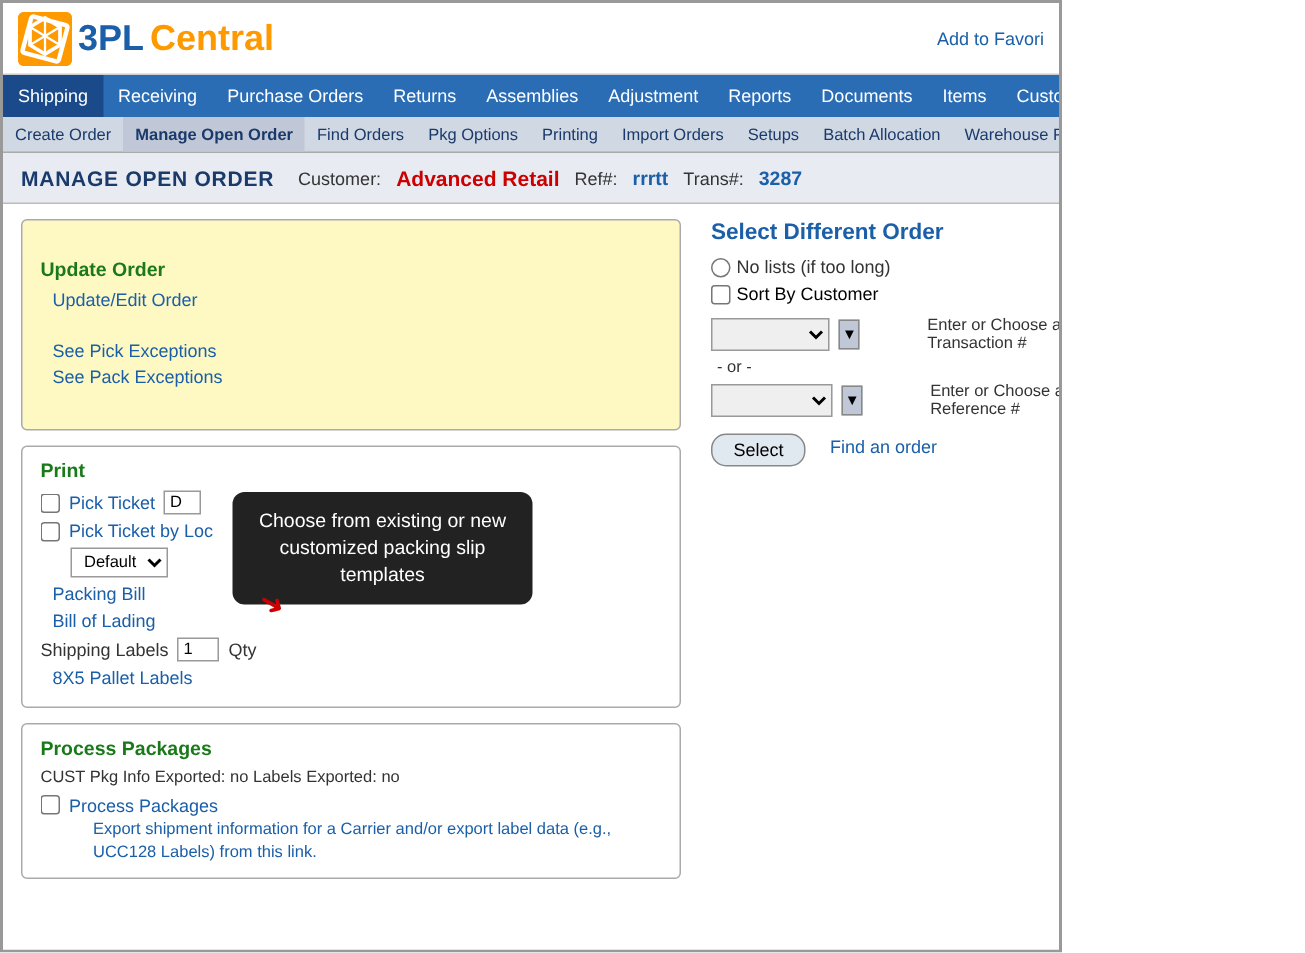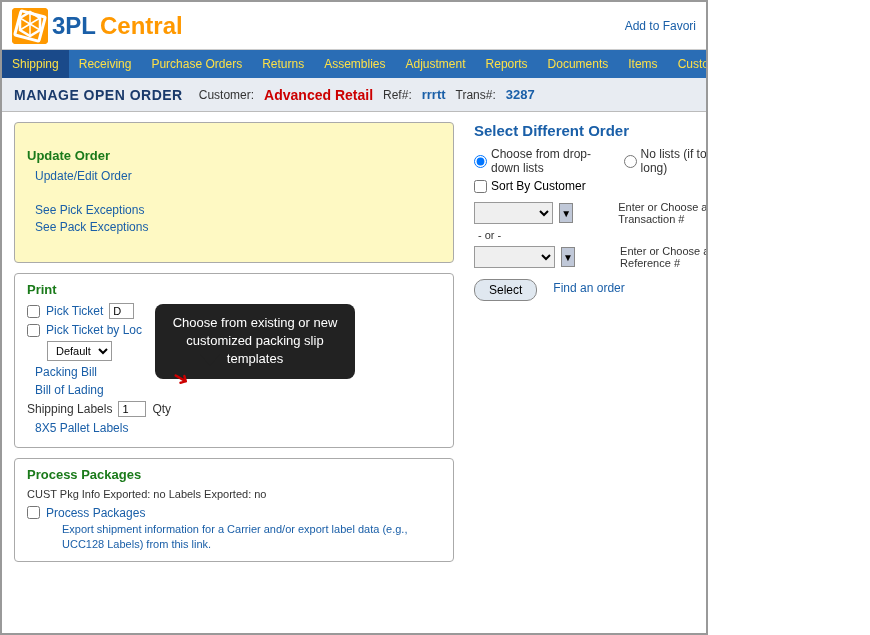--- a/index.html
+++ b/index.html
@@ -6,21 +6,21 @@
     body { font-family: Arial, sans-serif; font-size: 12px; background: #fff; width: 870px; height: 635px; overflow: hidden; }
 
     
     .top-bar { background: #fff; padding: 4px 10px; display: flex; justify-content: space-between; align-items: center; border-bottom: 1px solid #ccc; height: 48px; }
     .logo { display: flex; align-items: center; gap: 4px; }
     .logo-icon { width: 36px; height: 36px; background: #f90; border-radius: 4px; display: flex; align-items: center; justify-content: center; position: relative; }
     .logo-icon::before { content: ''; position: absolute; width: 22px; height: 22px; border: 3px solid #fff; border-radius: 3px; transform: rotate(15deg); }
 
     
     .main-nav { background: #2a6db5; display: flex; align-items: center; height: 28px; }
-    .main-nav a { color: #fde047; text-decoration: none; padding: 4px 10px; font-size: 12px; white-space: nowrap; display: block; height: 100%; line-height: 20px; }
+    .main-nav a { color: #ffffff; text-decoration: none; padding: 4px 10px; font-size: 12px; white-space: nowrap; display: block; height: 100%; line-height: 20px; }
     .main-nav a.active { background: #1a5090; }
 
     
     .sub-nav { background: #d0d8e4; display: flex; align-items: center; height: 24px; border-bottom: 1px solid #aaa; }
     .sub-nav a { color: #1a3a6b; text-decoration: none; padding: 3px 8px; font-size: 11px; white-space: nowrap; display: block; height: 100%; line-height: 18px; }
     .sub-nav a.active { background: #c0c8d8; font-weight: bold; }
 
     
     .page-header { background: #e8ecf2; padding: 5px 12px; border-bottom: 1px solid #bbb; display: flex; align-items: center; gap: 16px; height: 34px; }
     .page-title { font-size: 14px; font-weight: bold; color: #1a3a6b; text-transform: uppercase; font-variant: small-caps; letter-spacing: 0.5px; }
@@ -109,20 +109,31 @@
     <a>Assemblies</a>
     <a>Adjustment</a>
     <a>Reports</a>
     <a>Documents</a>
     <a>Items</a>
     <a>Customer</a>
     <a>Admin</a>
     <a>Ho</a>
   </div>
 
+  <div class="sub-nav">
+    <a>Create Order</a>
+    <a class="active">Manage Open Order</a>
+    <a>Find Orders</a>
+    <a>Pkg Options</a>
+    <a>Printing</a>
+    <a>Import Orders</a>
+    <a>Setups</a>
+    <a>Batch Allocation</a>
+    <a>Warehouse Pack</a>
+  </div>
 
   <div class="page-header">
     <span class="page-title">Manage Open Order</span>
     <div class="page-meta">
       <span class="label">Customer:</span>
       <span class="value">Advanced Retail</span>
       <span class="ref-label">Ref#:</span>
       <span class="ref-value">rrrtt</span>
       <span class="ref-label">Trans#:</span>
       <span class="ref-value">3287</span>
@@ -188,24 +199,20 @@
           </div>
         </div>
       </div>
     </div>
 
     <div class="right-panel">
       <div class="select-order-title">Select Different Order</div>
 
       <div class="radio-row">
         <label>
-          <input type="radio" name="listtype" checked="" style="">
-          <span>Choose from drop-down lists</span>
-        </label>
-        <label>
           <input type="radio" name="listtype" style="">
           <span>No lists (if too long)</span>
         </label>
       </div>
 
       <div class="sort-customer">
         <input type="checkbox" style="">
         <span>Sort By Customer</span>
       </div>
 

